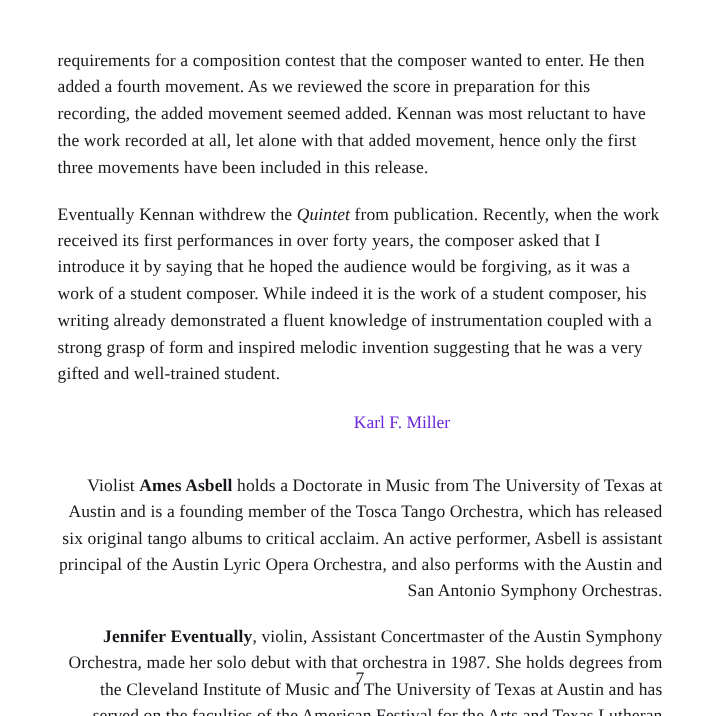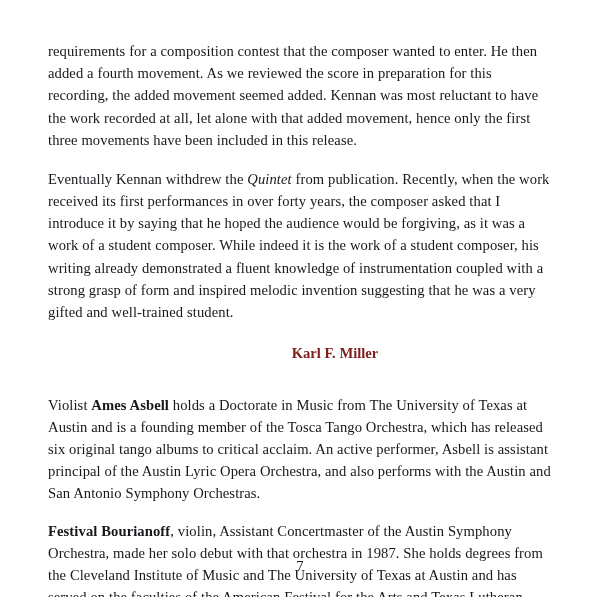--- a/index.html
+++ b/index.html
@@ -28,33 +28,33 @@
     margin: 0 0 17px 0;
     color: #17171c;
     letter-spacing: 0.1px;
   }
   .signature {
     font-size: 14.6px;
     line-height: 1.5;
     text-align: center;
     margin: 20px 0 0 0;
     padding-left: 70px;
-    color: #7f1d1d;
+    color: #6d28d9;
     font-style: normal;
-    font-weight: bold;
   }
   .bio-block {
     margin-top: 30px;
   }
   .bio {
     font-size: 14.6px;
     line-height: 1.5;
     margin: 0 0 17px 0;
     color: #17171c;
     letter-spacing: 0.1px;
+    text-align: right;
   }
   em {
   }
   strong {
     font-weight: bold;
   }
   .name-bold {
     font-weight: bold;
   }
   .folio {
@@ -79,19 +79,19 @@
   </p>
 
   <p class="signature">Karl F. Miller</p>
 
   <div class="bio-block">
     <p class="bio">
       <span>Violist </span><strong class="name-bold">Ames Asbell</strong><span> holds a Doctorate in Music from The University of Texas at Austin and is a founding member of the Tosca Tango Orchestra, which has released six original tango albums to critical acclaim. An active performer, Asbell is assistant principal of the Austin Lyric Opera Orchestra, and also performs with the Austin and San Antonio Symphony Orchestras.</span>
     </p>
 
     <p class="bio">
-      <strong class="name-bold">Festival Bourianoff</strong><span>, violin, Assistant Concertmaster of the Austin Symphony Orchestra, made her solo debut with that orchestra in 1987. She holds degrees from the Cleveland Institute of Music and The University of Texas at Austin and has served on the faculties of the American Festival for the Arts and Texas Lutheran University.</span>
+      <strong class="name-bold">Jennifer Eventually</strong><span>, violin, Assistant Concertmaster of the Austin Symphony Orchestra, made her solo debut with that orchestra in 1987. She holds degrees from the Cleveland Institute of Music and The University of Texas at Austin and has served on the faculties of the American Festival for the Arts and Texas Lutheran University.</span>
     </p>
   </div>
 
   <div class="folio">7</div>
 
 </div>
 
 </body></html>

